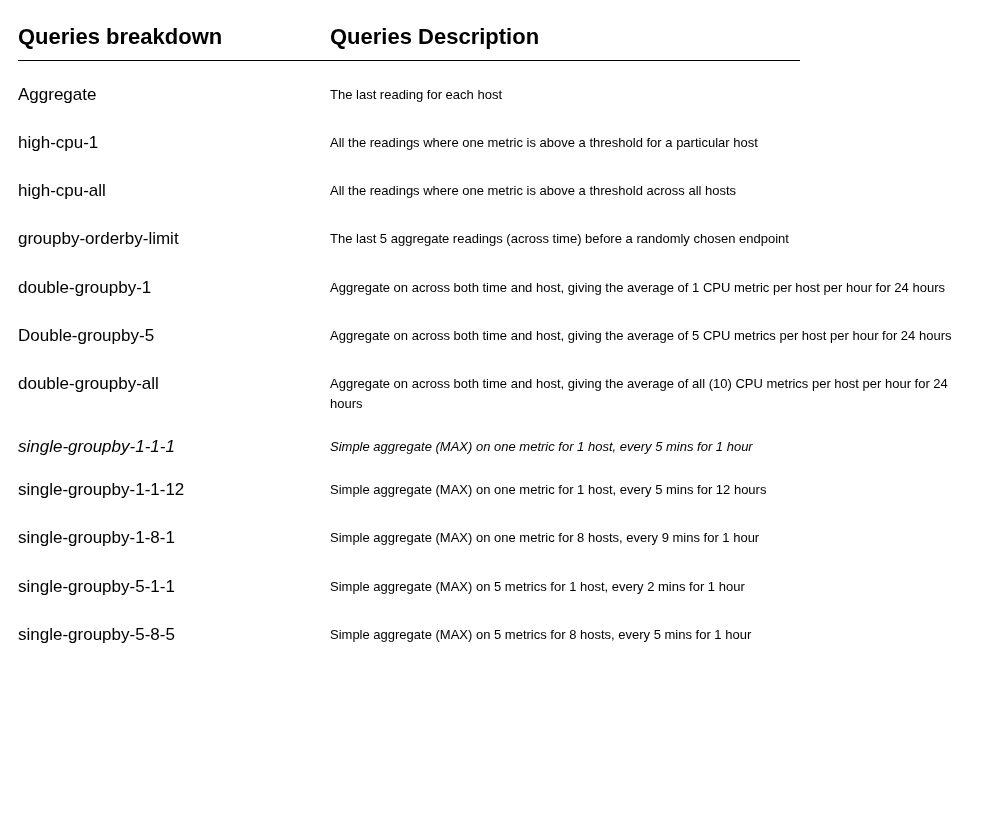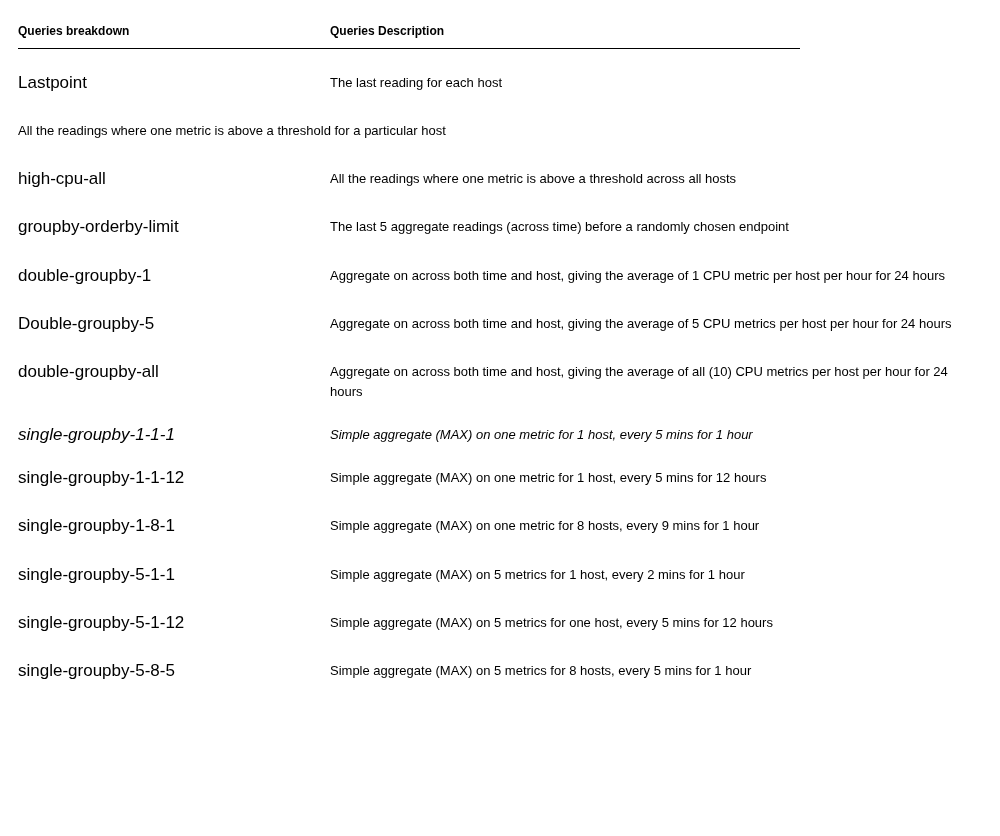--- a/index.html
+++ b/index.html
@@ -25,21 +25,21 @@
     }
     .col-breakdown {
       width: 312px;
       flex-shrink: 0;
     }
     .col-description {
       flex: 1;
     }
     .header-cell {
       font-weight: 700;
-      font-size: 12px;
+      font-size: 22px;
     }
     .header-rule-wrap {
       width: 782px;
     }
     .table-body {
       padding-top: 10px;
     }
     .table-row {
       display: flex;
       padding: 14px 0;
@@ -65,24 +65,25 @@
 
 <div class="table-container">
   <div class="header-rule-wrap">
     <div class="table-header">
       <div class="col-breakdown header-cell">Queries breakdown</div>
       <div class="col-description header-cell">Queries Description</div>
     </div>
   </div>
   <div class="table-body" id="table-body">
       <div class="table-row">
-        <div class="cell-breakdown">Lastpoint</div>
+        <div class="cell-breakdown">Aggregate</div>
         <div class="cell-description">The last reading for each host</div>
       </div>
       <div class="table-row">
+        <div class="cell-breakdown">high-cpu-1</div>
         <div class="cell-description">All the readings where one metric is above a threshold for a particular host</div>
       </div>
       <div class="table-row">
         <div class="cell-breakdown">high-cpu-all</div>
         <div class="cell-description">All the readings where one metric is above a threshold across all hosts</div>
       </div>
       <div class="table-row">
         <div class="cell-breakdown">groupby-orderby-limit</div>
         <div class="cell-description">The last 5 aggregate readings (across time) before a randomly chosen endpoint</div>
       </div>
@@ -108,21 +109,17 @@
       </div>
       <div class="table-row">
         <div class="cell-breakdown">single-groupby-1-8-1</div>
         <div class="cell-description">Simple aggregate (MAX) on one metric for 8 hosts, every 9 mins for 1 hour</div>
       </div>
       <div class="table-row">
         <div class="cell-breakdown">single-groupby-5-1-1</div>
         <div class="cell-description">Simple aggregate (MAX) on 5 metrics for 1 host, every 2 mins for 1 hour</div>
       </div>
       <div class="table-row">
-        <div class="cell-breakdown">single-groupby-5-1-12</div>
-        <div class="cell-description">Simple aggregate (MAX) on 5 metrics for one host, every 5 mins for 12 hours</div>
-      </div>
-      <div class="table-row">
         <div class="cell-breakdown">single-groupby-5-8-5</div>
         <div class="cell-description">Simple aggregate (MAX) on 5 metrics for 8 hosts, every 5 mins for 1 hour</div>
       </div>
     </div>
 </div>
 
 </body></html>

